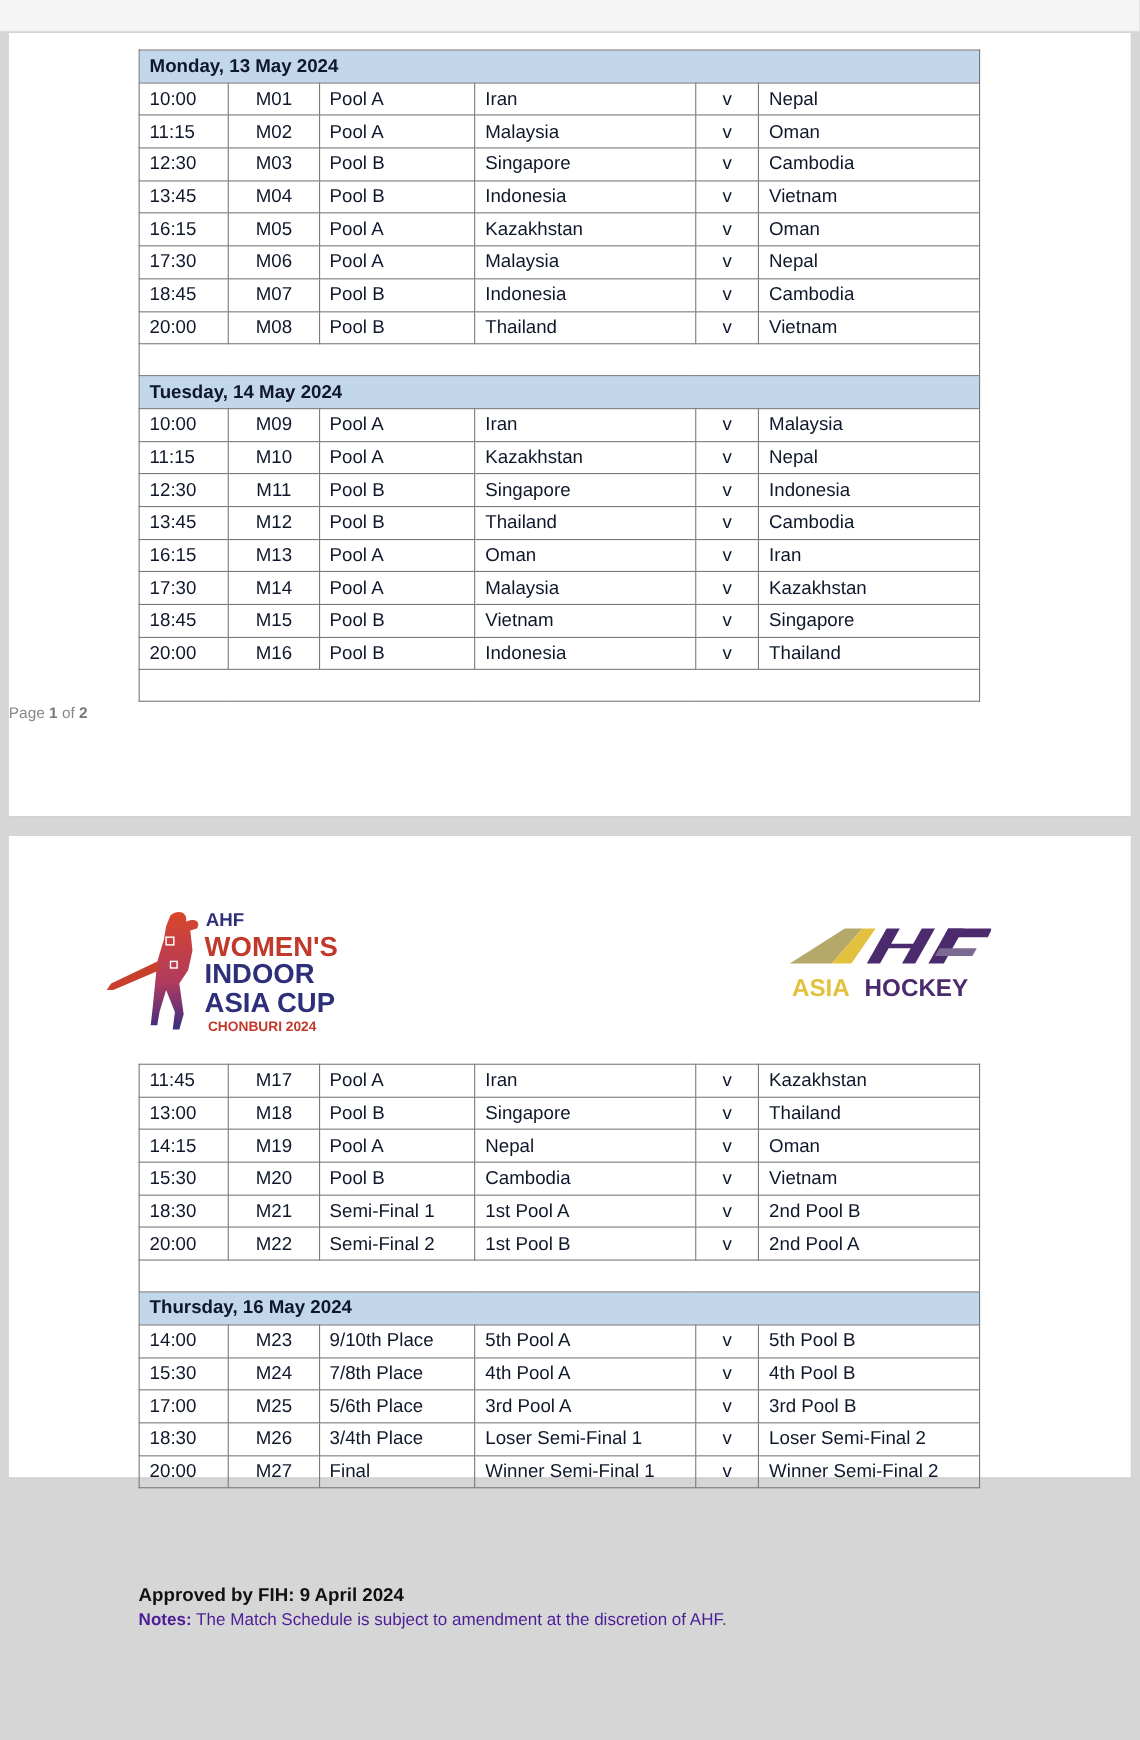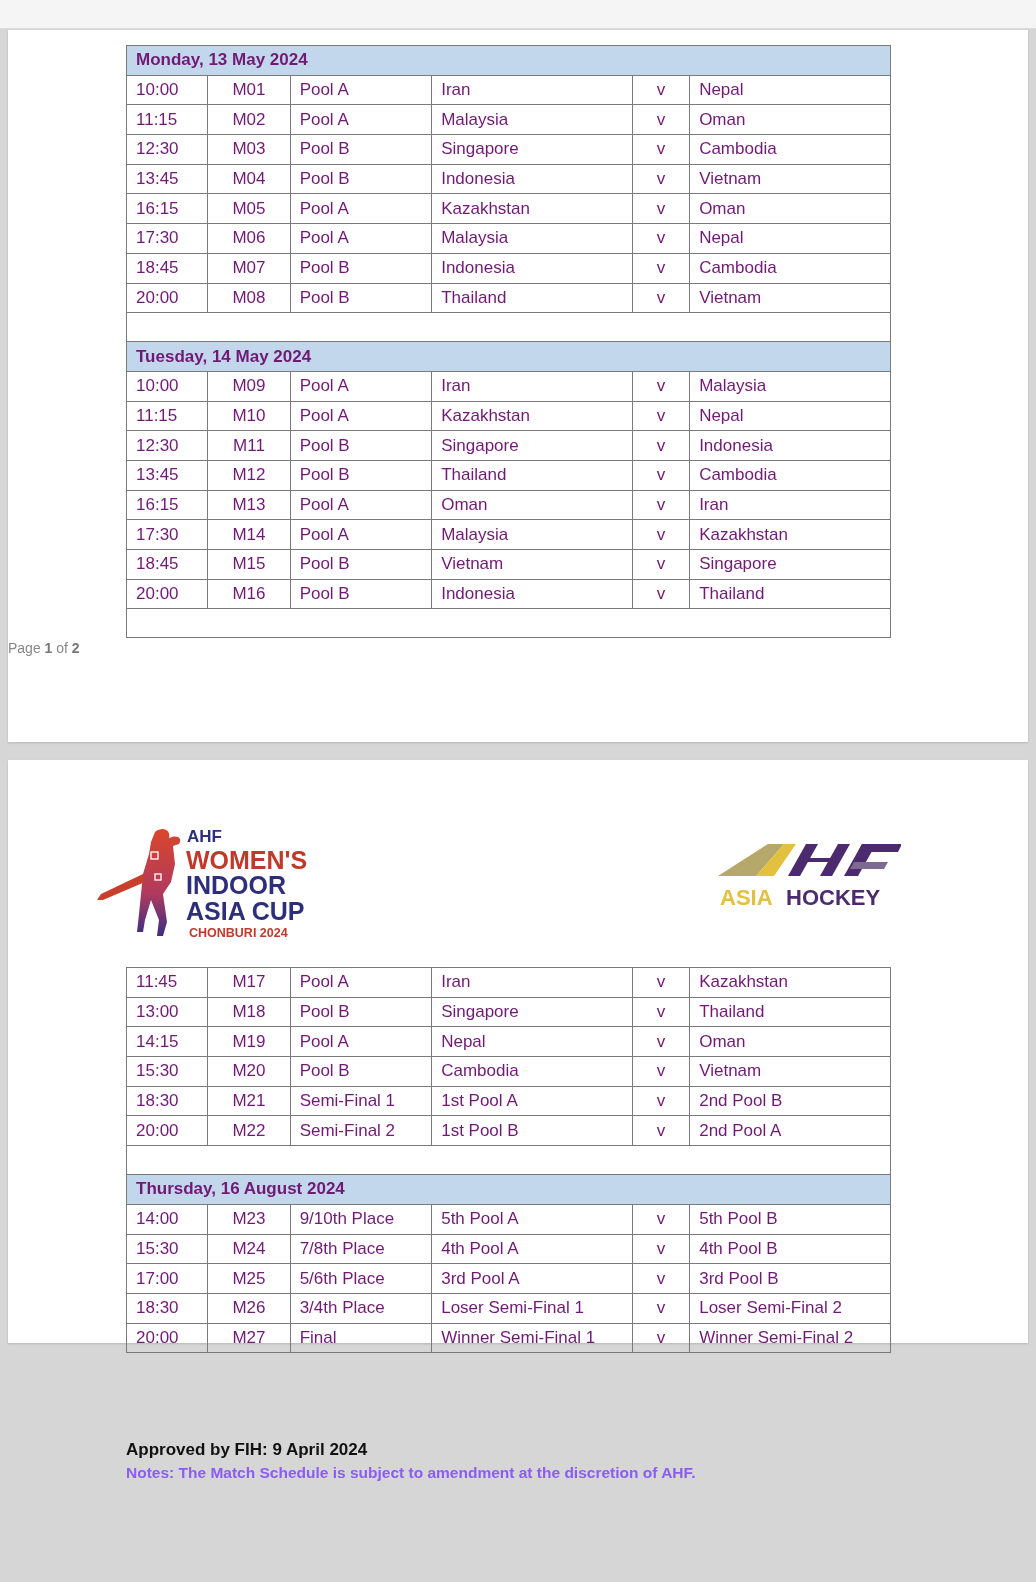--- a/index.html
+++ b/index.html
@@ -16,21 +16,21 @@
   .page {
     position:absolute; left:8px; width:1020px; background:#fff;
     box-shadow:0 1px 2px rgba(0,0,0,0.15);
   }
   .page1 { top:30px; height:712px; }
   .page2 { top:760px; height:583px; }
 
   table.sched {
     position:absolute; left:118px; width:765px;
     border-collapse:collapse; table-layout:fixed;
-    font-size:17px; color:#701a75;
+    font-size:17px; color:#0f172a;
   }
   table.sched td {
     border:1px solid #7a7a7a; height:28.7px; padding:0 0 0 9px;
     white-space:nowrap; vertical-align:middle; line-height:28px;
   }
   table.sched td.c-match { text-align:center; padding:0; }
   table.sched td.c-v { text-align:center; padding:0; }
   table.sched tr.day td {
     background:#c3d7ec; font-weight:bold; font-size:17px;
   }
@@ -46,21 +46,21 @@
   }
   .pagenum b { color:#777; }
 
   .logo-left { position:absolute; left:85px; top:64px; width:230px; height:120px; }
   .logo-right { position:absolute; left:708px; top:78px; width:185px; height:80px; }
 
   .approved {
     position:absolute; left:118px; top:662px; font-size:17px; font-weight:bold; color:#111;margin-top:18px;
   }
   .notes {
-    position:absolute; left:118px; top:703px; width:800px; font-size:15.5px; color:#8b5cf6; line-height:19px;font-weight:bold;
+    position:absolute; left:118px; top:703px; width:800px; font-size:15.5px; color:#4c1d95; line-height:19px;
   }
 </style>
 </head>
 <body>
 
 <div class="topbar"></div>
 
 <div class="page page1">
   <table class="sched t1">
     <colgroup>
@@ -314,21 +314,21 @@
           <td class="c-match">M22</td>
           <td class="c-pool">Semi-Final 2</td>
           <td class="c-t1">1st Pool B</td>
           <td class="c-v">v</td>
           <td class="c-t2">2nd Pool A</td>
         </tr>
         <tr class="blank">
           <td colspan="6"></td>
         </tr>
         <tr class="day">
-          <td colspan="6">Thursday, 16 August 2024</td>
+          <td colspan="6">Thursday, 16 May 2024</td>
         </tr>
         <tr>
           <td class="c-time">14:00</td>
           <td class="c-match">M23</td>
           <td class="c-pool">9/10th Place</td>
           <td class="c-t1">5th Pool A</td>
           <td class="c-v">v</td>
           <td class="c-t2">5th Pool B</td>
         </tr>
         <tr>

